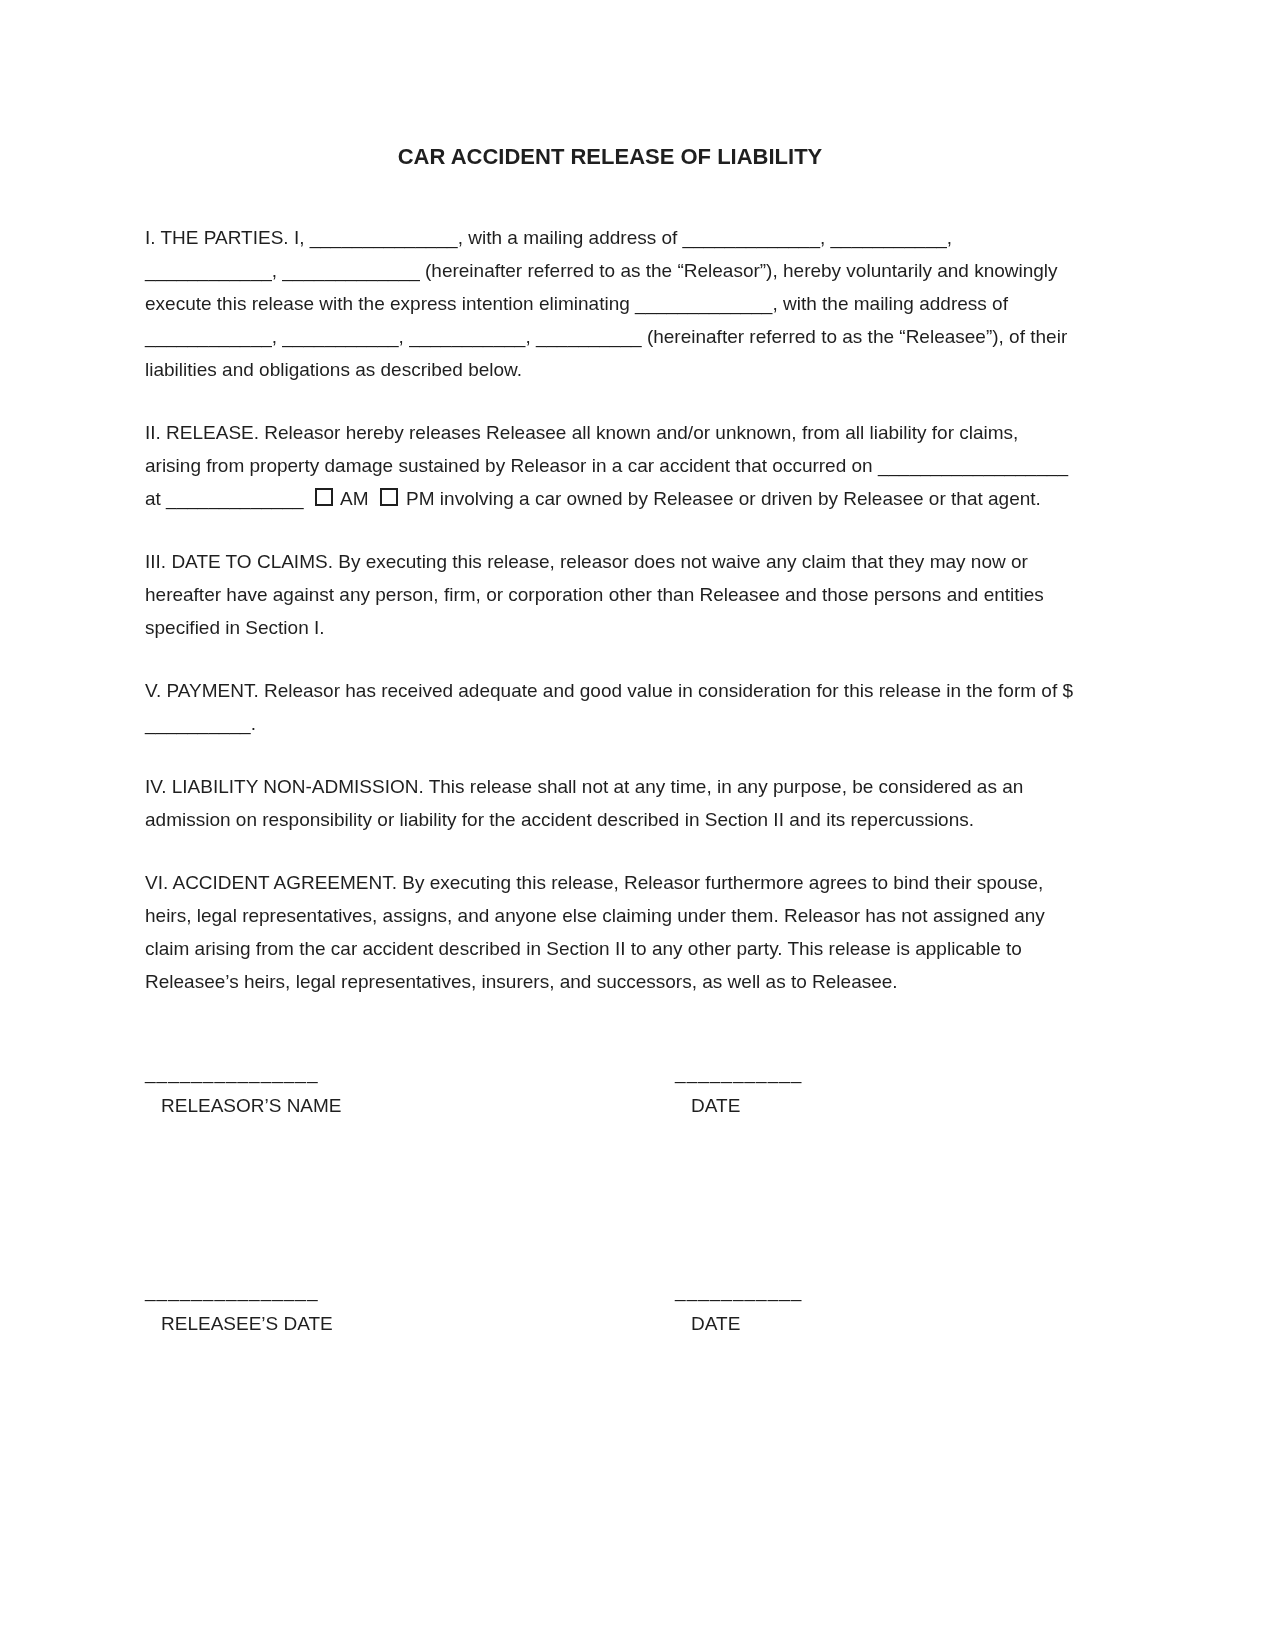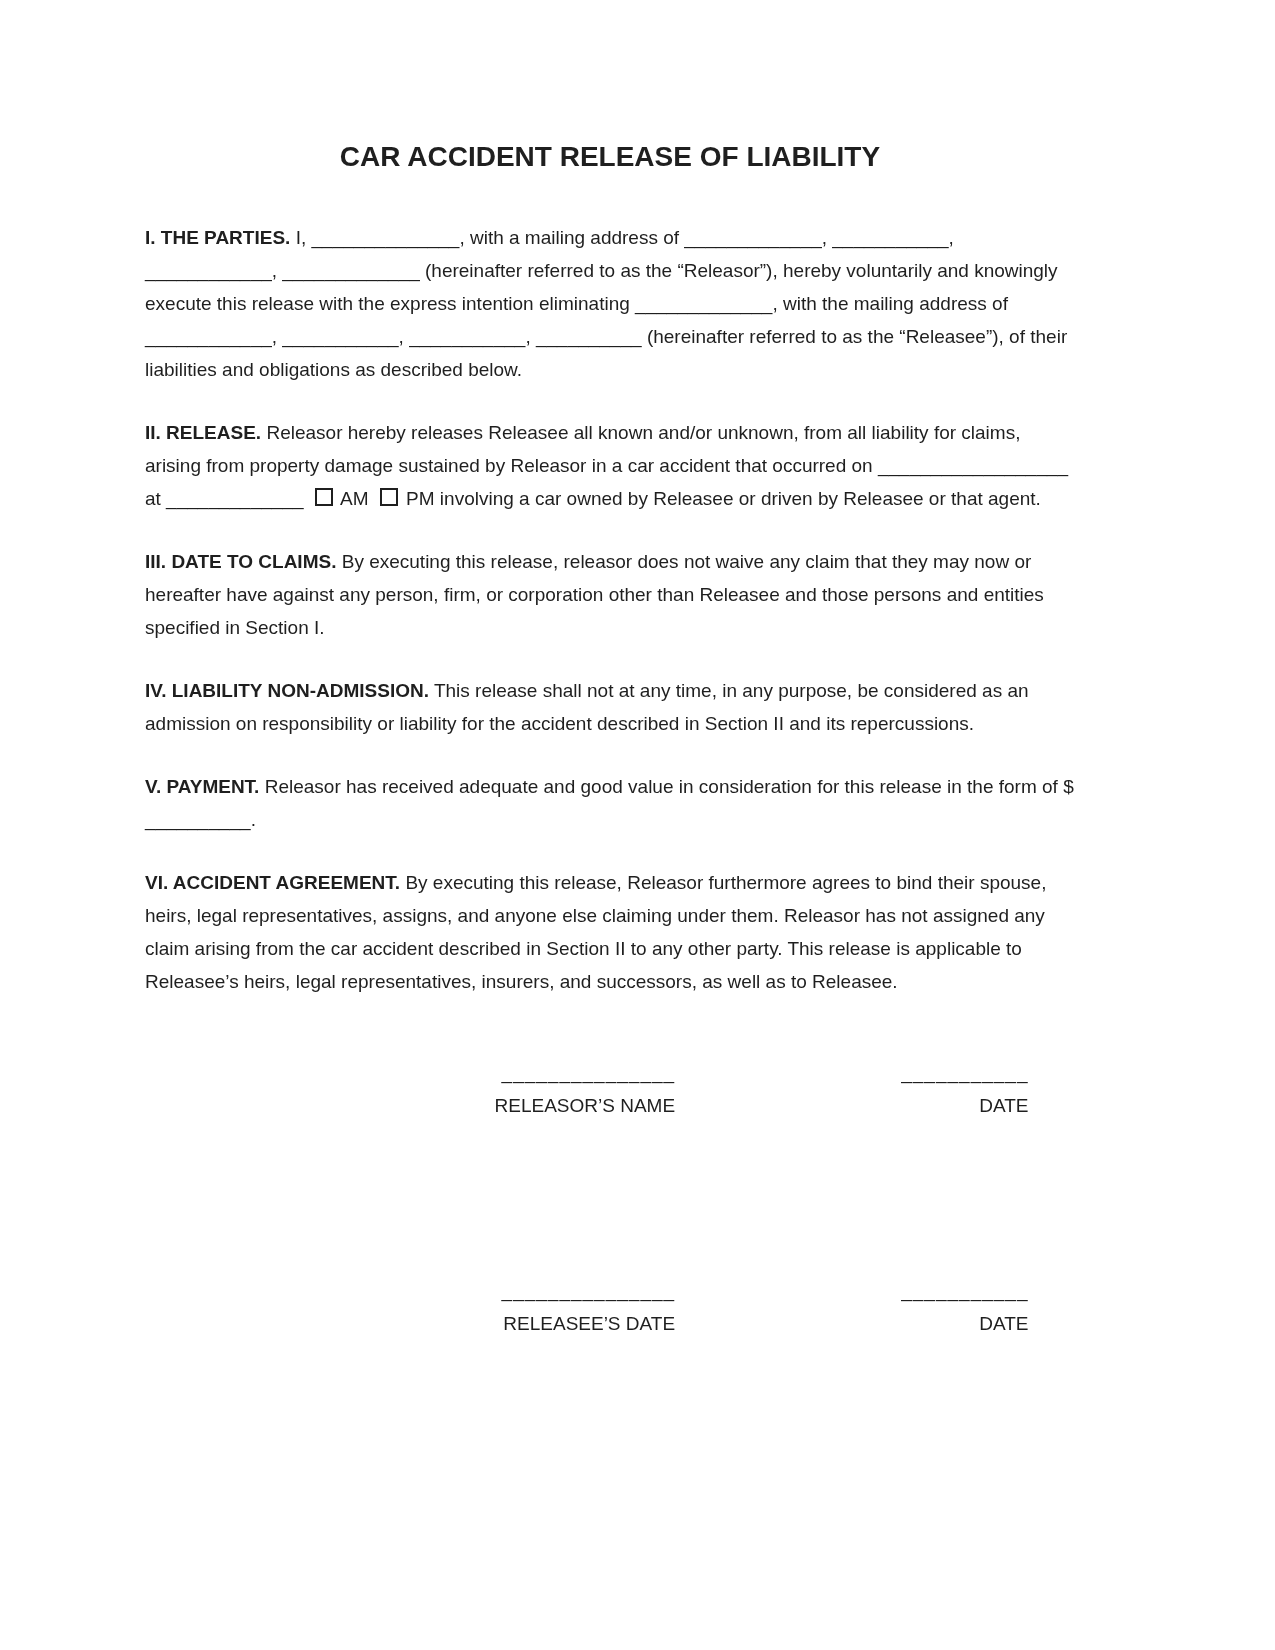--- a/index.html
+++ b/index.html
@@ -15,29 +15,29 @@
     background: #ffffff;
     padding: 140px 200px 60px 145px;
     font-family: "Liberation Sans", "DejaVu Sans", sans-serif;
     font-size: 19px;
     line-height: 33px;
     color: #1f1f1f;
   }
   .doc-title {
     text-align: center;
     font-weight: bold;
-    font-size: 28px;
+    font-size: 22px;
     margin: 0 0 48px 0;
   }
   .para {
     margin: 0 0 30px 0;
     text-align: left;
   }
   .para strong {
-    font-weight: bold;
+    font-weight: normal;
   }
   .checkbox {
     display: inline-block;
     width: 14px;
     height: 14px;
     border: 2px solid #1f1f1f;
     background: #ffffff;
     vertical-align: -1px;
     margin: 0 3px 0 6px;
     cursor: pointer;
@@ -48,21 +48,21 @@
   }
   .sig-block.first {
     margin-top: 58px;
   }
   .sig-block.second {
     margin-top: 152px;
   }
   .sig-col {
     display: flex;
     flex-direction: column;
-    align-items: flex-end;
+    align-items: flex-start;
   }
   .sig-name-col { width: 57%; }
   .sig-date-col { width: 38%; }
   .sig-line {
     letter-spacing: 1px;
     white-space: pre;
   }
   .sig-label {
     margin-top: 0px;
     margin-left: 16px;
@@ -89,27 +89,27 @@
     <span>PM</span>
     <span>involving a car owned by Releasee or driven by Releasee or that agent.</span>
   </p>
 
   <p class="para">
     <strong>III. DATE TO CLAIMS.</strong>
     <span>By executing this release, releasor does not waive any claim that they may now or hereafter have against any person, firm, or corporation other than Releasee and those persons and entities specified in Section I.</span>
   </p>
 
   <p class="para">
-    <strong>IV. LIABILITY NON-ADMISSION.</strong>
-    <span>This release shall not at any time, in any purpose, be considered as an admission on responsibility or liability for the accident described in Section II and its repercussions.</span>
+    <strong>V. PAYMENT.</strong>
+    <span>Releasor has received adequate and good value in consideration for this release in the form of $ __________.</span>
   </p>
 
   <p class="para">
-    <strong>V. PAYMENT.</strong>
-    <span>Releasor has received adequate and good value in consideration for this release in the form of $ __________.</span>
+    <strong>IV. LIABILITY NON-ADMISSION.</strong>
+    <span>This release shall not at any time, in any purpose, be considered as an admission on responsibility or liability for the accident described in Section II and its repercussions.</span>
   </p>
 
   <p class="para">
     <strong>VI. ACCIDENT AGREEMENT.</strong>
     <span>By executing this release, Releasor furthermore agrees to bind their spouse, heirs, legal representatives, assigns, and anyone else claiming under them. Releasor has not assigned any claim arising from the car accident described in Section II to any other party. This release is applicable to Releasee’s heirs, legal representatives, insurers, and successors, as well as to Releasee.</span>
   </p>
 
   <div class="sig-block first">
     <div class="sig-col sig-name-col">
       <span class="sig-line">_______________</span>

